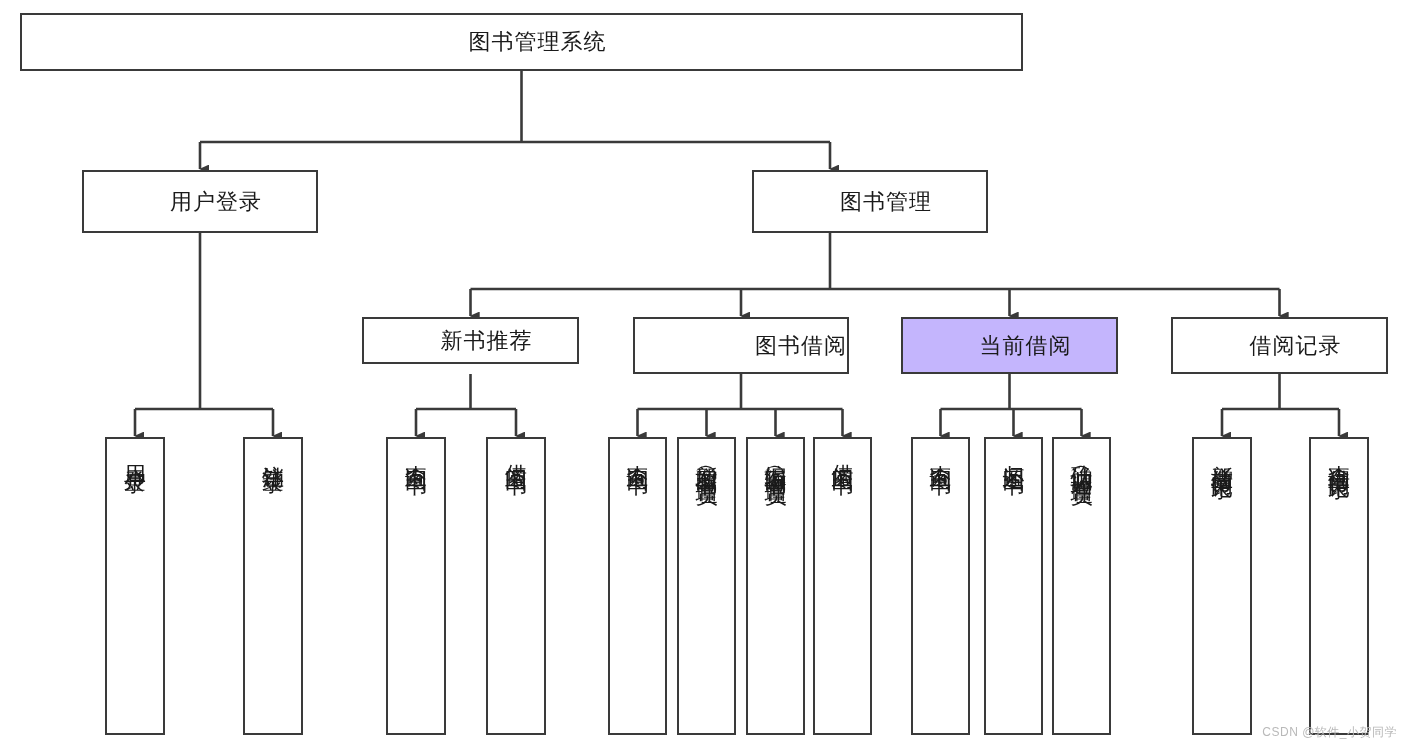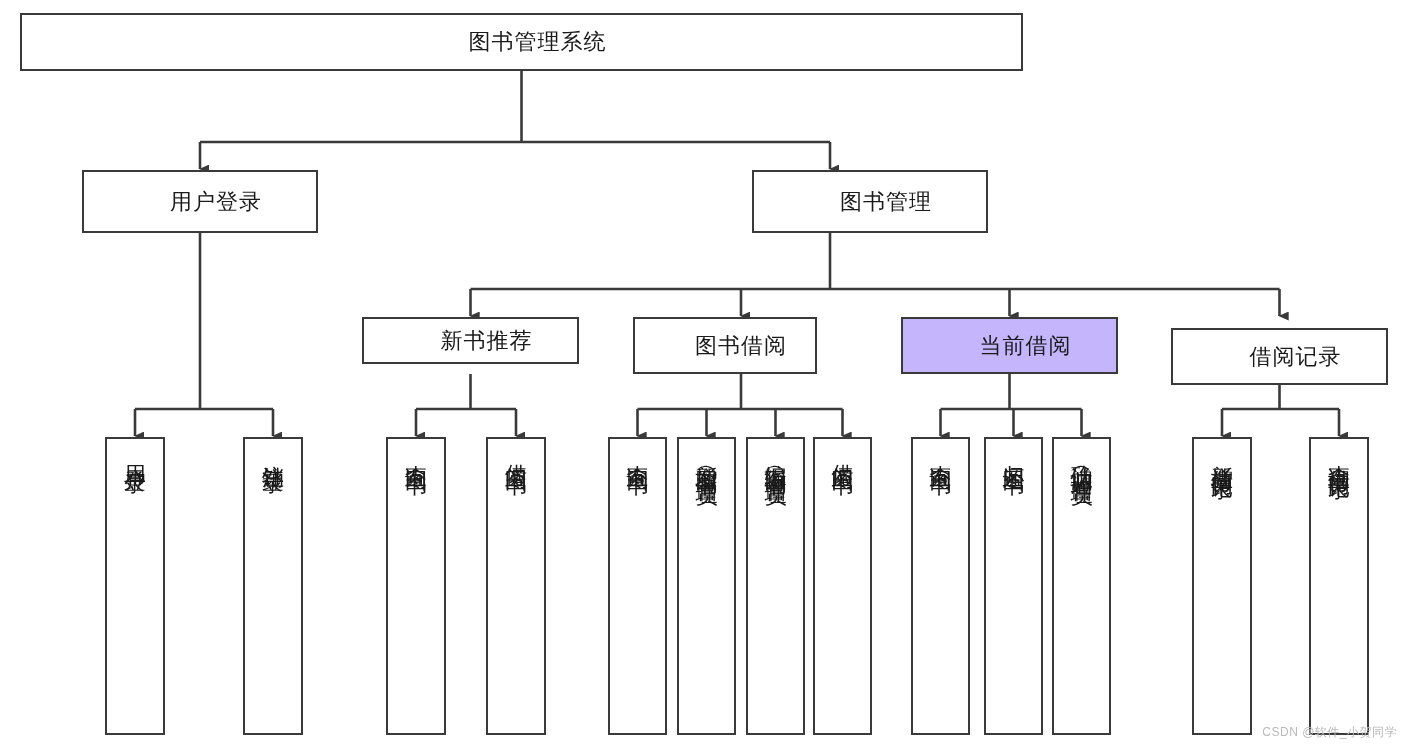--- a/index.html
+++ b/index.html
@@ -119,27 +119,27 @@
       </div>
       <div class="node horizontal" style="left: 82px; top: 170px; width: 236px; height: 63px; border-color: rgb(58, 58, 58); background: rgb(255, 255, 255); color: rgb(26, 26, 26);">
         <span class="node-label">用户登录</span>
       </div>
       <div class="node horizontal" style="left: 712px; top: 170px; width: 236px; height: 63px; border-color: rgb(58, 58, 58); background: rgb(255, 255, 255); color: rgb(26, 26, 26); margin-left: 40px;">
         <span class="node-label">图书管理</span>
       </div>
       <div class="node horizontal" style="left: 362px; top: 317px; width: 217px; height: 47px; border-color: rgb(58, 58, 58); background: rgb(255, 255, 255); color: rgb(26, 26, 26);">
         <span class="node-label">新书推荐</span>
       </div>
-      <div class="node horizontal" style="left: 633px; top: 317px; width: 184px; height: 57px; border-color: rgb(58, 58, 58); background: rgb(255, 255, 255); color: rgb(26, 26, 26);">
+      <div class="node horizontal" style="left: 633px; top: 317px; width: 216px; height: 57px; border-color: rgb(58, 58, 58); background: rgb(255, 255, 255); color: rgb(26, 26, 26); justify-content: flex-end;">
         <span class="node-label">图书借阅</span>
       </div>
       <div class="node horizontal" style="left: 901px; top: 317px; width: 217px; height: 57px; border-color: rgb(58, 58, 58); background: #c4b5fd; color: rgb(26, 26, 26);">
         <span class="node-label">当前借阅</span>
       </div>
-      <div class="node horizontal" style="left: 1171px; top: 317px; width: 217px; height: 57px; border-color: rgb(58, 58, 58); background: rgb(255, 255, 255); color: rgb(26, 26, 26); margin-top: 11px;">
+      <div class="node horizontal" style="left: 1171px; top: 317px; width: 217px; height: 57px; border-color: rgb(58, 58, 58); background: rgb(255, 255, 255); color: rgb(26, 26, 26);">
         <span class="node-label">借阅记录</span>
       </div>
       <div class="node vertical" style="left: 105px; top: 437px; width: 60px; height: 298px; border-color: rgb(58, 58, 58); background: rgb(255, 255, 255); color: rgb(26, 26, 26);">
         <span class="node-label">用户登录</span>
       </div>
       <div class="node vertical" style="left: 243px; top: 437px; width: 60px; height: 298px; border-color: rgb(58, 58, 58); background: rgb(255, 255, 255); color: rgb(26, 26, 26);">
         <span class="node-label">注销登录</span>
       </div>
       <div class="node vertical" style="left: 386px; top: 437px; width: 60px; height: 298px; border-color: rgb(58, 58, 58); background: rgb(255, 255, 255); color: rgb(26, 26, 26);">
         <span class="node-label">查询图书</span>

